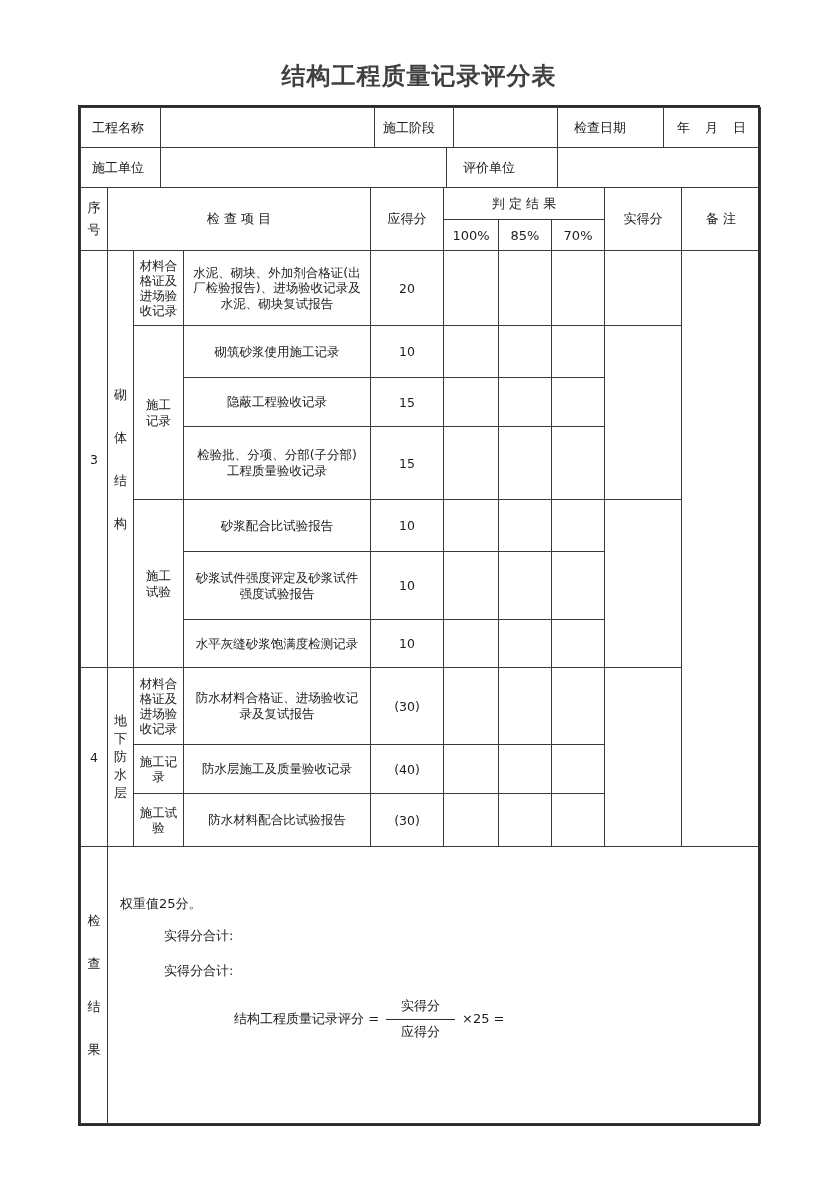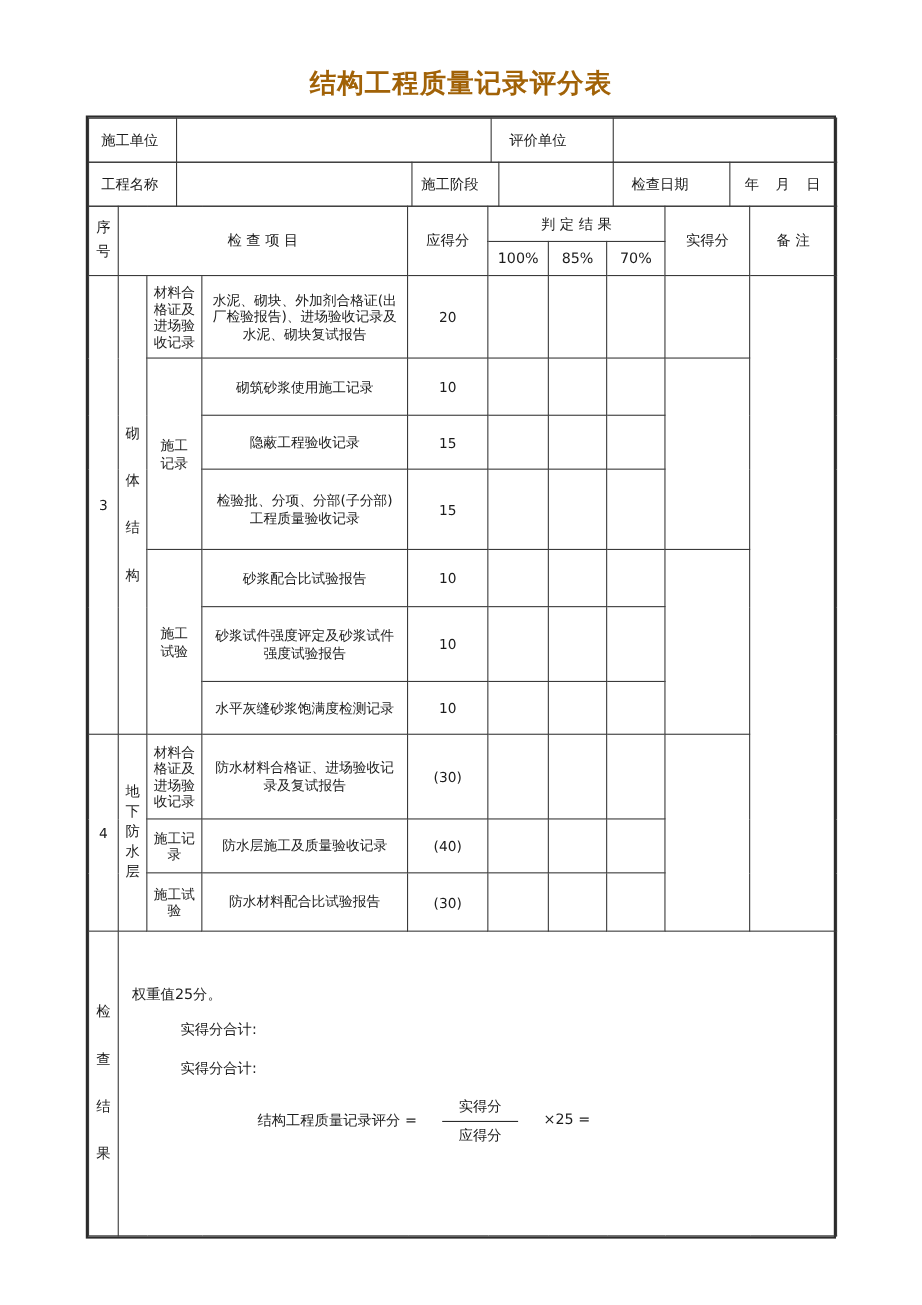--- a/index.html
+++ b/index.html
@@ -6,21 +6,21 @@
   html,body { background:#ffffff; }
   body {
     width:838px; height:1186px;
     font-family:"DejaVu Sans","Liberation Sans",sans-serif;
     color:#1c1c1c;
   }
   .page { position:relative; width:838px; height:1186px; background:#fff; overflow:hidden; }
   .title {
     position:absolute; top:60px; left:0; width:100%;
     text-align:center; font-size:24px; font-weight:bold; letter-spacing:1px;
-    color:#a16207;
+    color:#404040;
   }
   .form-box {
     position:absolute; left:78px; top:105px; width:682px;
     border:2px solid #2b2b2b;
   }
   table { border-collapse:collapse; width:100%; table-layout:fixed; }
   table + table { margin-top:-1px; }
   td {
     border:1px solid #3a3a3a;
     font-size:12.5px; color:#1c1c1c;
@@ -37,70 +37,70 @@
   .lh-tight { line-height:18px; }
   .lh-seq { line-height:22px; }
   .score { font-size:12.5px; }
   .date-cell { font-size:13px; letter-spacing:1px; }
   
   .result-cell { position:relative; padding:0; }
   .result-cell .abs { position:absolute; font-size:13px; white-space:nowrap;margin-top:36px; }
   .r-weight { left:12px; top:12px; }
   .r-should { left:56px; top:44px; }
   .r-actual { left:56px; top:79px; }
-  .r-formula { left:126px; top:112px; display:flex; align-items:center; gap:23px; }
+  .r-formula { left:126px; top:112px; display:flex; align-items:center; gap:7px; }
   .r-rater { left:14px; top:242px; }
   .r-date { left:534px; top:242px; letter-spacing:1px; }
   .frac { display:inline-block; text-align:center; }
   .frac .num { display:block; border-bottom:1.5px solid #2b2b2b; padding:2px 15px 4px; }
   .frac .den { display:block; padding:3px 15px 1px; }
 </style>
 </head>
 <body>
 
 <div class="page">
 
   <h1 class="title">结构工程质量记录评分表</h1>
 
   <div class="form-box">
-
-    <table>
-      <colgroup>
-        <col style="width:80px">
-          <col style="width:286px">
-          <col style="width:111px">
-          <col style="width:203px">
-      </colgroup>
-      <tbody>
-          <tr style="height:40px">
-        <td class="label-left">施工单位</td>
-        <td></td>
-        <td class="label-left pad16">评价单位</td>
-        <td></td>
-      </tr>
-    </tbody>
-      </table>
 
     <table>
       <colgroup>
         <col style="width:80px">
           <col style="width:214px">
           <col style="width:79px">
         <col style="width:104px">
           <col style="width:106px">
           <col style="width:97px">
       </colgroup>
       <tbody>
           <tr style="height:40px">
         <td class="label-left">工程名称</td>
         <td></td>
         <td class="label-left" style="padding-left:8px">施工阶段</td>
         <td></td>
         <td class="label-left pad16">检查日期</td>
         <td class="date-cell">年　月　日</td>
+      </tr>
+    </tbody>
+      </table>
+
+    <table>
+      <colgroup>
+        <col style="width:80px">
+          <col style="width:286px">
+          <col style="width:111px">
+          <col style="width:203px">
+      </colgroup>
+      <tbody>
+          <tr style="height:40px">
+        <td class="label-left">施工单位</td>
+        <td></td>
+        <td class="label-left pad16">评价单位</td>
+        <td></td>
       </tr>
     </tbody>
       </table>
 
     <table>
       <colgroup>
         <col style="width:27px">
           <col style="width:26px">
           <col style="width:50px">
           <col style="width:187px">

